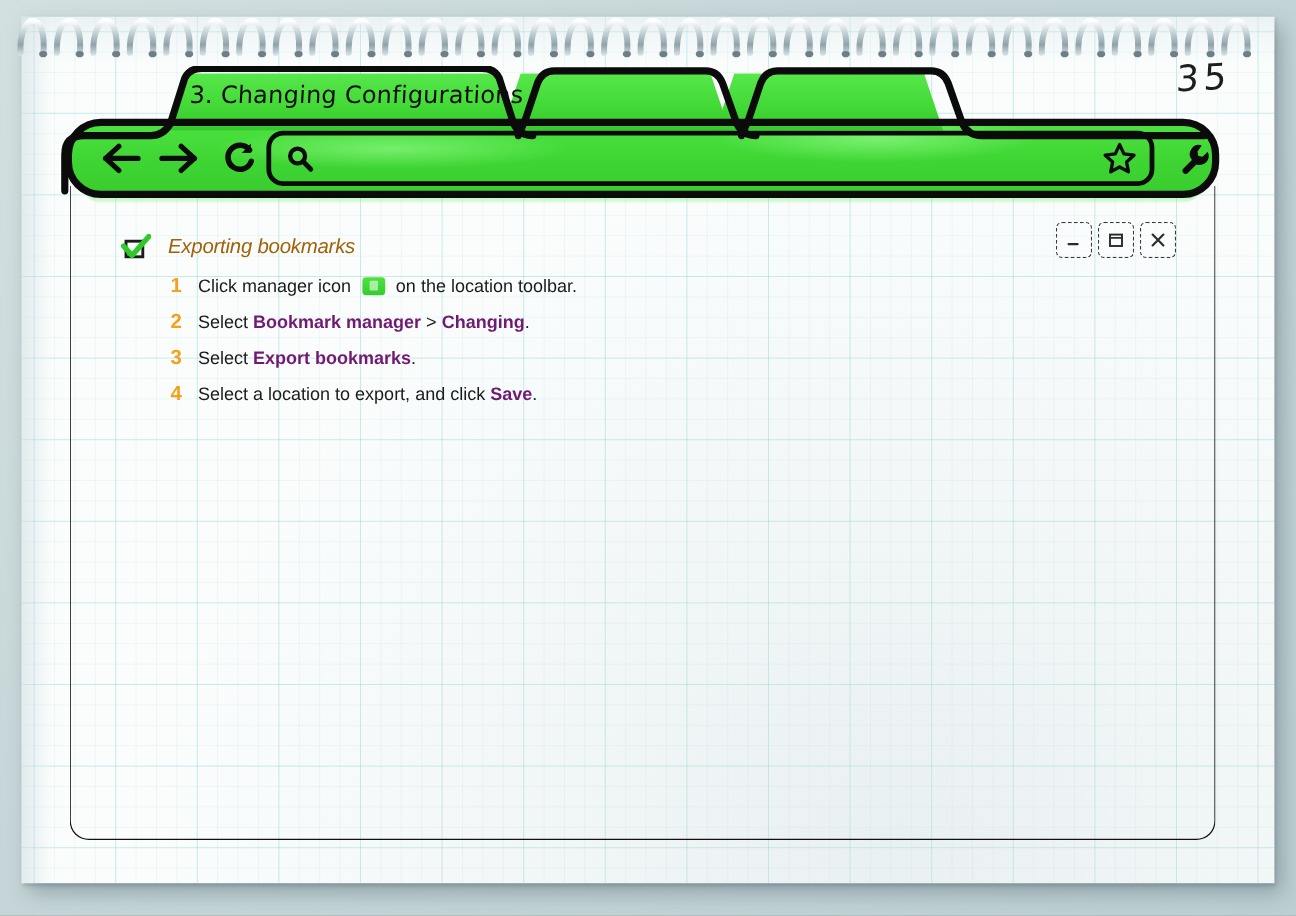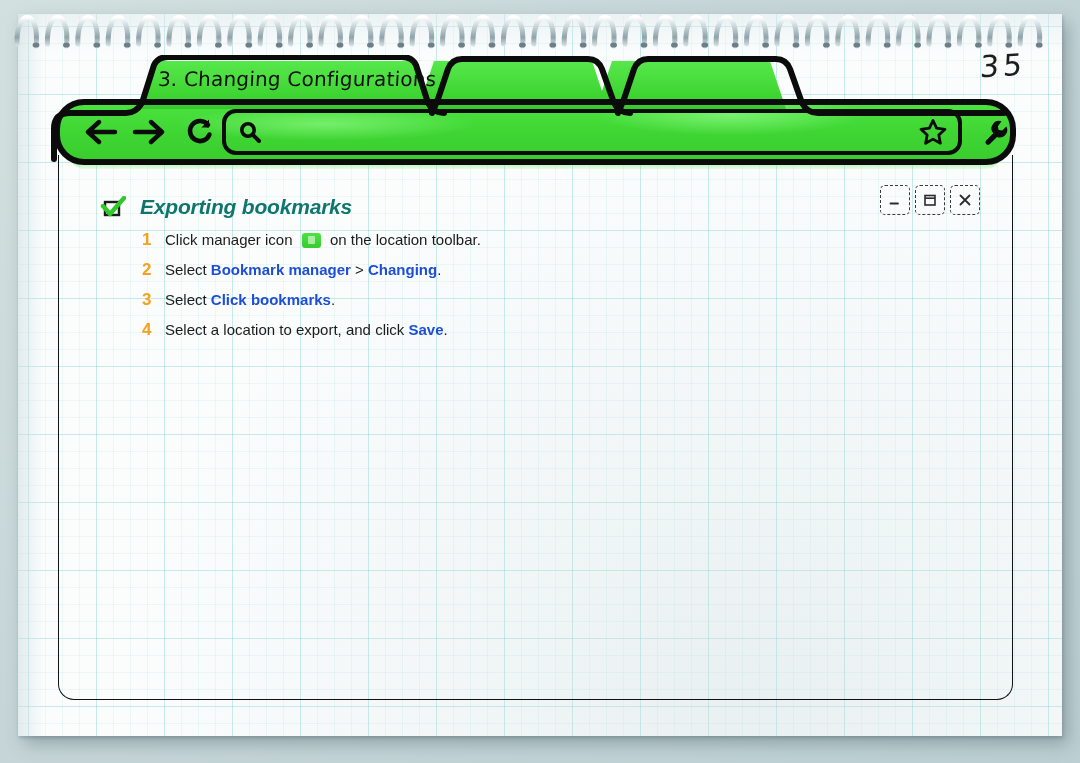--- a/index.html
+++ b/index.html
@@ -297,44 +297,44 @@
     z-index: 20;
   }
   #section-head {
     display: flex;
     align-items: center;
     gap: 14px;
     margin-bottom: 10px;
   }
   #section-title {
     font-family: "Liberation Sans", sans-serif;
-    font-size: 21px;
+    font-size: 17px;
     font-style: italic;
-    font-weight: bold;
-    color: #0f766e;
+    font-weight: normal;
+    color: #a16207;
     letter-spacing: -0.2px;
   }
   #steps { list-style: none; margin-left: 42px; }
   .step {
     display: flex;
     align-items: baseline;
     gap: 10px;
     margin-bottom: 7px;
     font-size: 15px;
     color: #1b1b1b;
     line-height: 1.35;
   }
   .step-num {
     font-weight: bold;
     font-size: 17px;
     color: #f5a11e;
     min-width: 13px;
     text-align: left;
   }
-  .step-text b { font-weight: bold; color: #1d4ed8; margin-top: 28px; }
+  .step-text b { font-weight: bold; color: #701a75; margin-top: 28px; }
   .inline-wrench {
     display: inline-block;
     vertical-align: -3px;
     width: 19px;
     height: 15px;
     margin: 0 5px;
     border-radius: 3px;
     background: linear-gradient(180deg,#4ce341,#37cb2d);
     position: relative;
   }
@@ -458,21 +458,21 @@
         <li class="step">
           <span class="step-num" style="color: rgb(245, 161, 30);">1</span>
           <span class="step-text"><span>Click manager icon </span><span class="inline-wrench"></span><span> on the location toolbar.</span></span>
         </li>
         <li class="step">
           <span class="step-num" style="color: rgb(245, 161, 30);">2</span>
           <span class="step-text"><span>Select </span><b>Bookmark manager</b><span> &gt; </span><b>Changing</b><span>.</span></span>
         </li>
         <li class="step">
           <span class="step-num" style="color: rgb(245, 161, 30);">3</span>
-          <span class="step-text"><span>Select </span><b>Click bookmarks</b><span>.</span></span>
+          <span class="step-text"><span>Select </span><b>Export bookmarks</b><span>.</span></span>
         </li>
         <li class="step">
           <span class="step-num" style="color: rgb(245, 161, 30);">4</span>
           <span class="step-text"><span>Select a location to export, and click </span><b>Save</b><span>.</span></span>
         </li>
       </ul>
   </div>
 
 </div>
 

